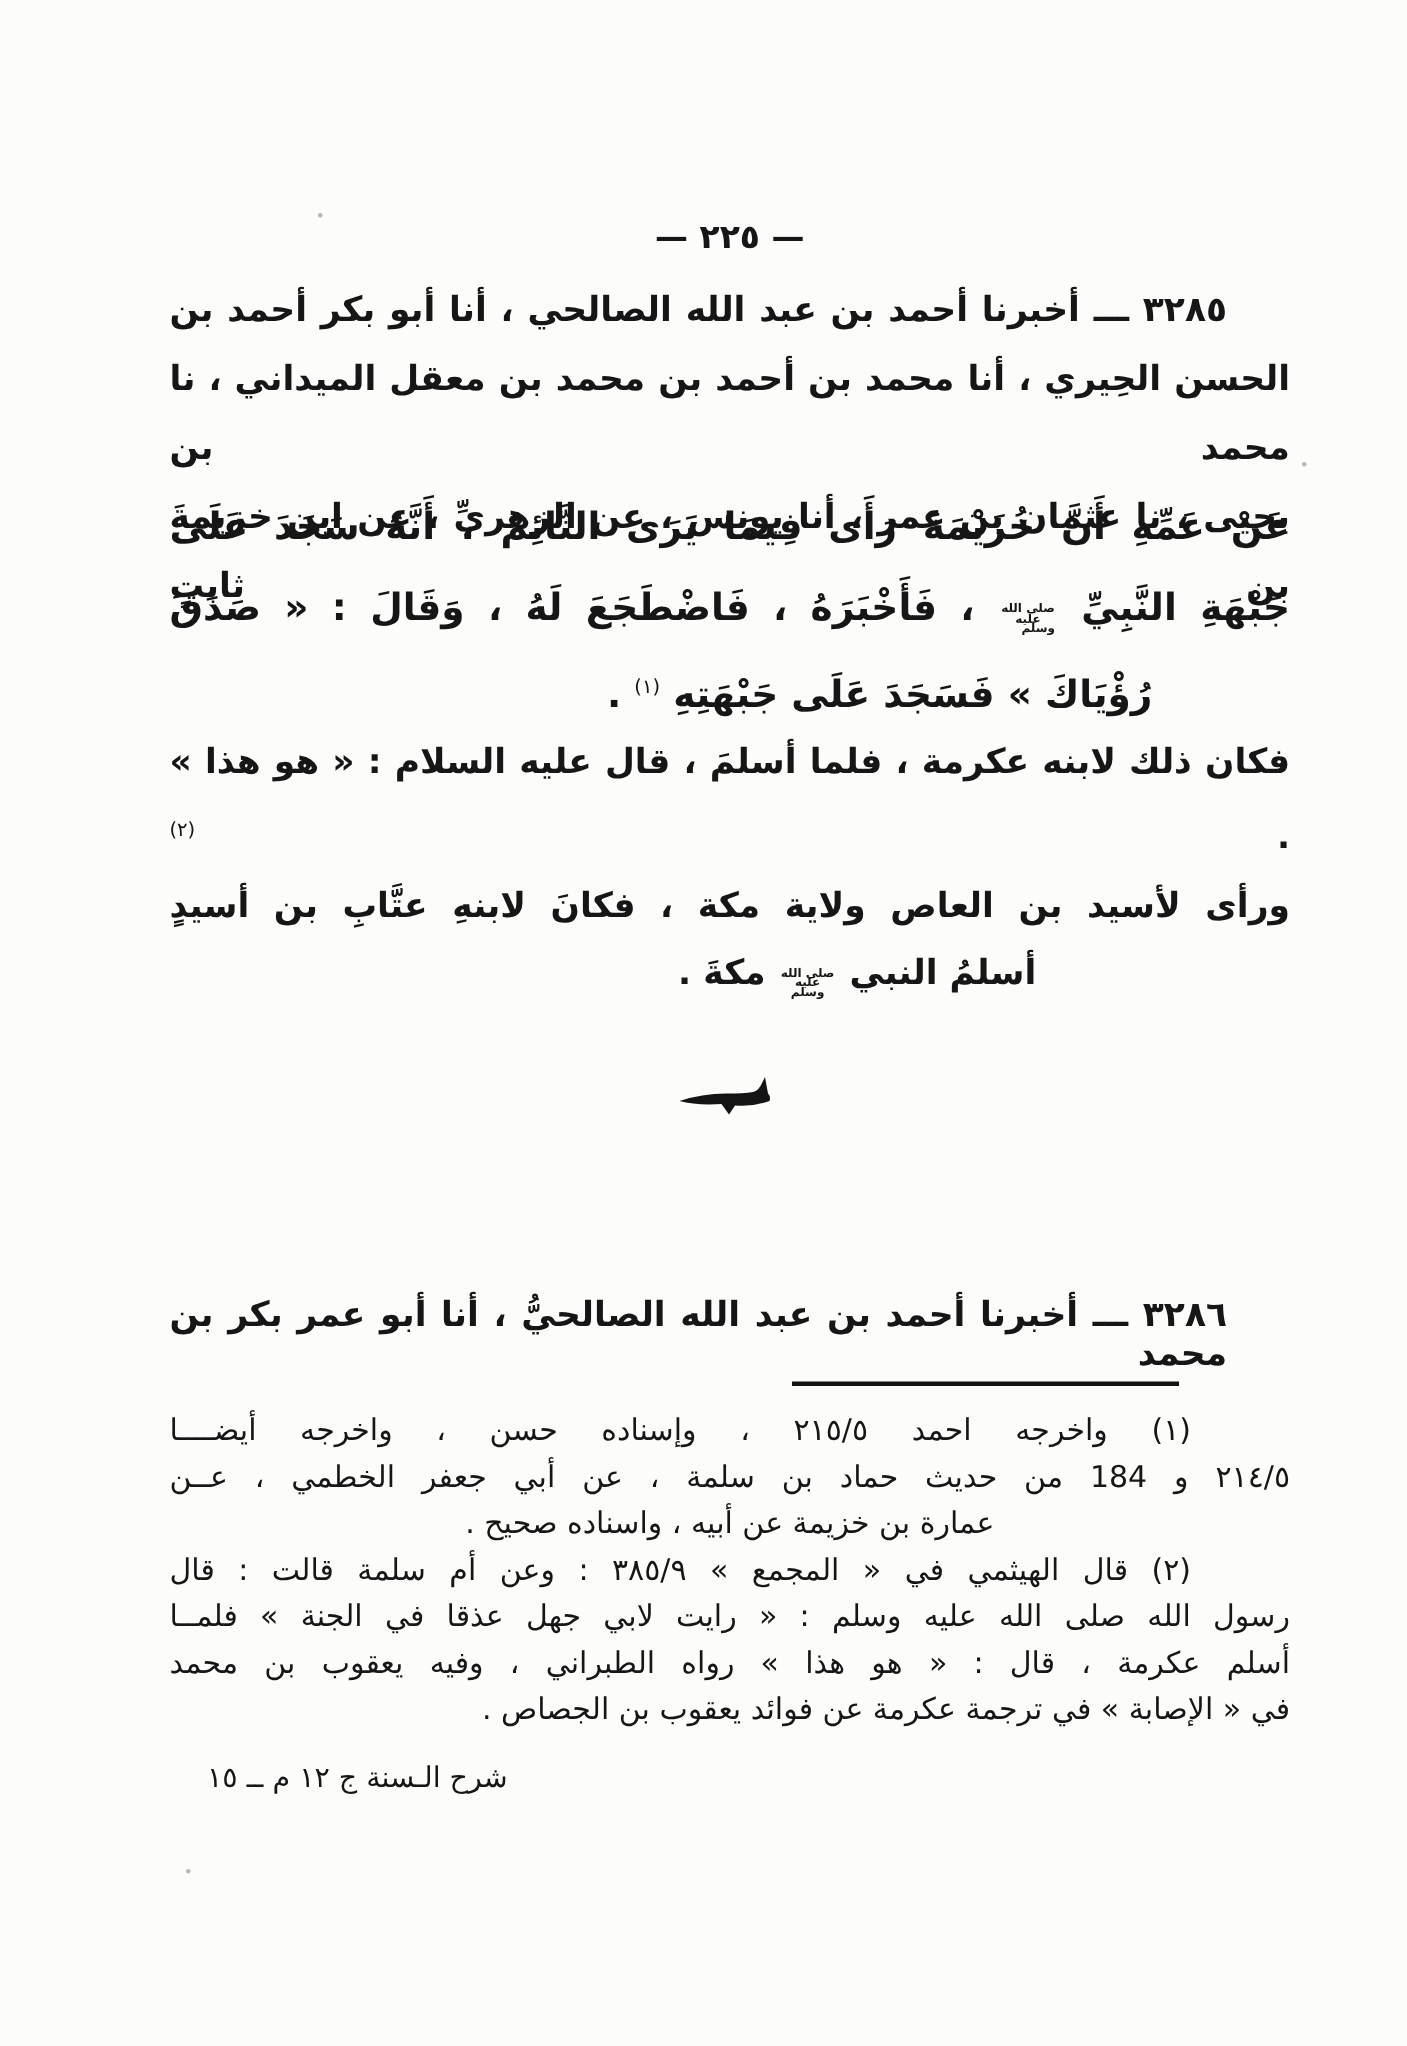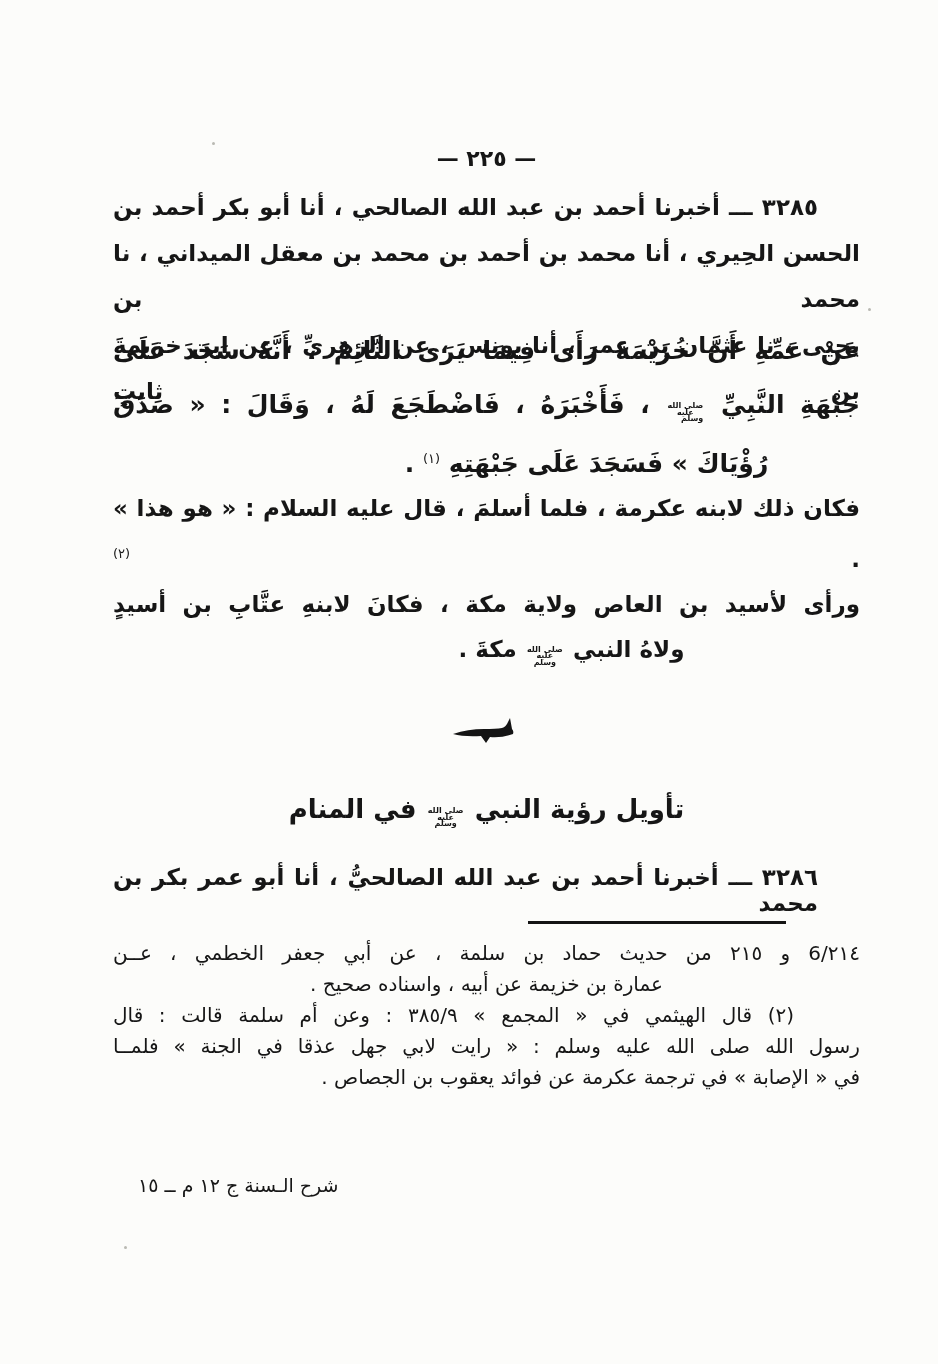--- a/index.html
+++ b/index.html
@@ -69,49 +69,46 @@
     </div>
   </div>
 
   <div class="block commentary">
     <div class="line jl">
       <span>فكان ذلك لابنه عكرمة ، فلما أسلمَ ، قال عليه السلام : « هو هذا » .</span>
       <sup class="fnmark">(٢)</sup>
     </div>
     <div class="line jl">ورأى لأسيد بن العاص ولاية مكة ، فكانَ لابنهِ عتَّابِ بن أسيدٍ</div>
     <div class="line c-end">
-      <span>ولاهُ النبي</span>
+      <span>أسلمُ النبي</span>
       <span class="seal">صلى الله عليه وسلم</span>
       <span>مكةَ .</span>
     </div>
   </div>
 
   <div class="ornament">
     <svg width="76" height="32" viewBox="0 0 76 30" xmlns="http://www.w3.org/2000/svg">
       <path d="M3 17 Q18 12 34 12 Q46 12 52 11 Q56 10 58 5 L60 1 L62 12 Q64 14 63 17 Q52 21 40 20 L36 26 L31 19 Q14 20 3 17 Z" fill="#141414"></path>
     </svg>
   </div>
 
-  <div class="block heading">
-    <span>تأويل رؤية النبي</span>
-    <span class="seal">صلى الله عليه وسلم</span>
-    <span>في المنام</span>
-  </div>
 
   <div class="block h3286">
     <div class="line jl ind">٣٢٨٦ ـــ أخبرنا أحمد بن عبد الله الصالحيُّ ، أنا أبو عمر بكر بن محمد</div>
   </div>
 
   <div class="fnrule"></div>
 
   <div class="block fnotes">
-    <div class="line jl">٢١٤/6 و ٢١٥ من حديث حماد بن سلمة ، عن أبي جعفر الخطمي ، عــن</div>
+    <div class="line jl ind-fn">(١) واخرجه احمد ٢١٥/٥ ، وإسناده حسن ، واخرجه أيضــــا</div>
+    <div class="line jl">٢١٤/٥ و 184 من حديث حماد بن سلمة ، عن أبي جعفر الخطمي ، عــن</div>
     <div class="line f-endc">عمارة بن خزيمة عن أبيه ، واسناده صحيح .</div>
     <div class="line jl ind-fn">(٢) قال الهيثمي في « المجمع » ٣٨٥/٩ : وعن أم سلمة قالت : قال</div>
     <div class="line jl">رسول الله صلى الله عليه وسلم : « رايت لابي جهل عذقا في الجنة » فلمــا</div>
+    <div class="line jl">أسلم عكرمة ، قال : « هو هذا » رواه الطبراني ، وفيه يعقوب بن محمد</div>
     <div class="line f-endc2">في « الإصابة » في ترجمة عكرمة عن فوائد يعقوب بن الجصاص .</div>
   </div>
 
   <div class="signature">شرح الـسنة ج ١٢ م ــ ١٥</div>
 
   <div class="speck" style="left:212px; top:142px;"></div>
   <div class="speck" style="left:868px; top:308px;"></div>
   <div class="speck" style="left:124px; top:1246px;"></div>
 </div>
 

